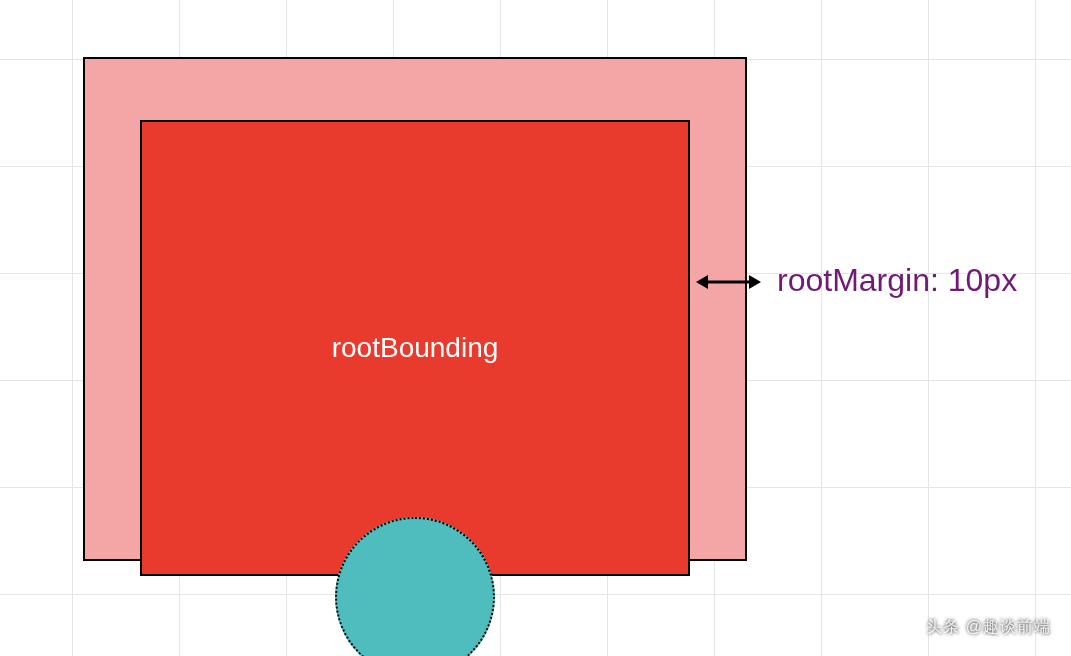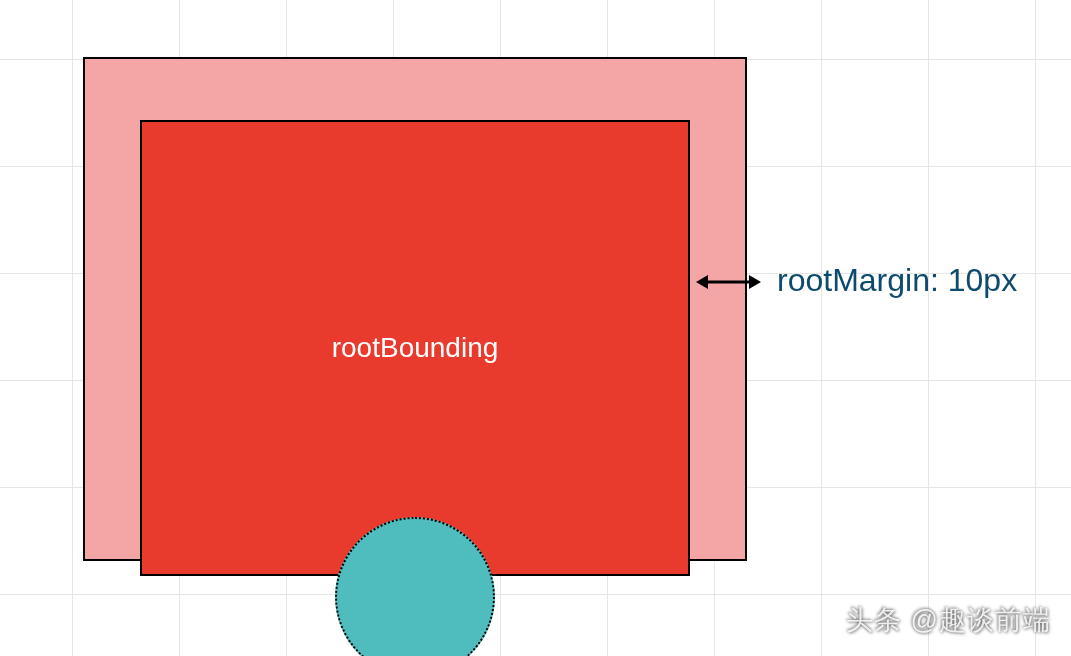--- a/index.html
+++ b/index.html
@@ -58,40 +58,40 @@
       align-items: center;
     }
     .arrow-svg {
       width: 65px;
       height: 28px;
     }
     .margin-label {
       position: absolute;
       left: 777px;
       top: 262px;
-      color: #0c4a6e;
+      color: #701a75;
       font-size: 32px;
       font-weight: 400;
     }
     .circle {
       position: absolute;
       left: 335px;
       top: 517px;
       width: 160px;
       height: 160px;
       background: #4fbdbd;
       border-radius: 50%;
       border: 2px dotted #000;
     }
     .watermark {
       position: absolute;
       right: 20px;
       bottom: 18px;
       color: rgba(255,255,255,0.85);
-      font-size: 27px;
+      font-size: 16px;
       font-weight: 500;
       text-shadow: 1px 1px 3px rgba(0,0,0,0.5), -1px -1px 3px rgba(0,0,0,0.5);
       letter-spacing: 1px;
     }
   </style>
 </head>
 <body>
 
 <div class="grid"></div>
 

